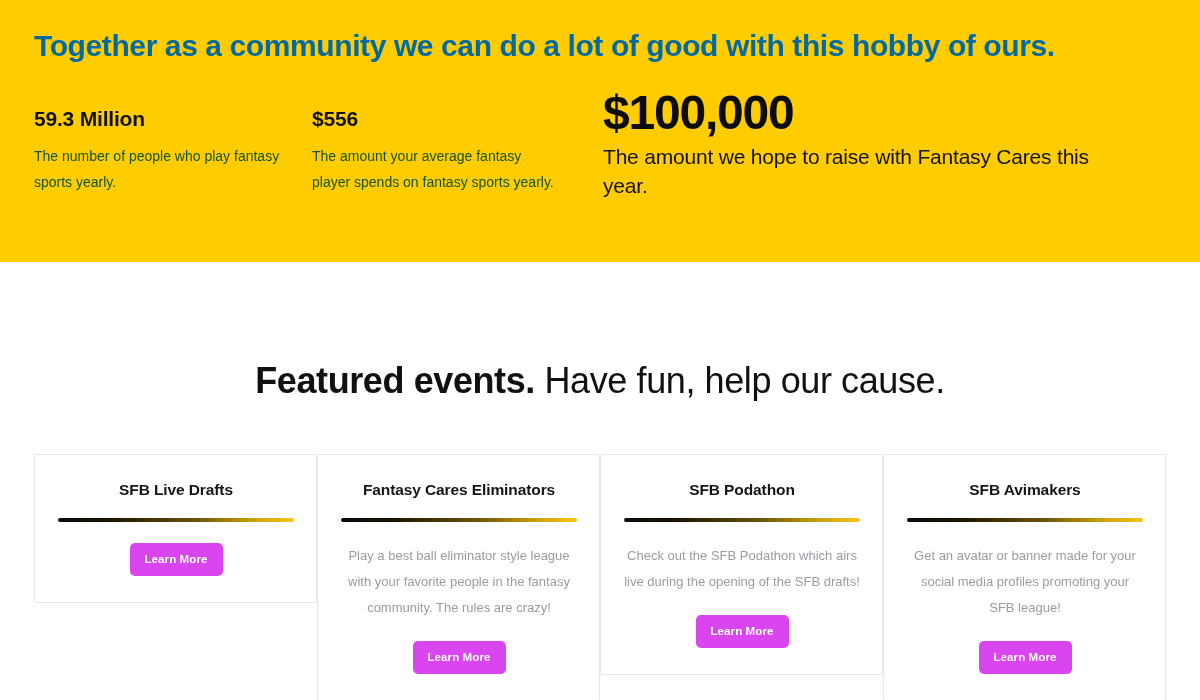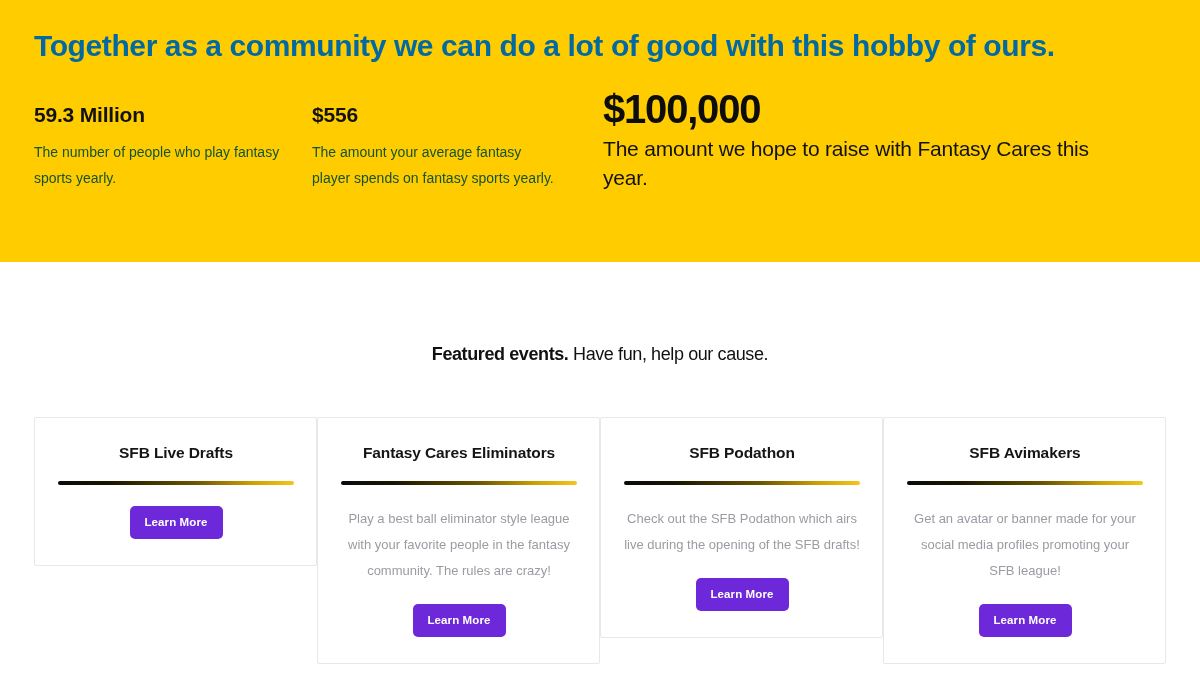--- a/index.html
+++ b/index.html
@@ -54,21 +54,21 @@
     color: #14532d;
     max-width: 250px;
     margin: 0;
   }
   .stat-hero {
     width: auto;
     flex: 1 1 auto;
     margin-left: 13px;
   }
   .stat-hero .stat-value-big {
-    font-size: 40px;
+    font-size: 48px;
     font-weight: 700;
     letter-spacing: -1.2px;
     line-height: 1.0;
     color: #0d0d0d;
     margin: -12px 0 6px 0;
   }
   .stat-hero .stat-desc-big {
     font-size: 21px;
     line-height: 1.38;
     color: #121212;
@@ -77,24 +77,24 @@
     max-width: 490px;
     margin: 0;
   }
 
   
   .featured {
     padding-top: 82px;
     text-align: center;
   }
   .featured-heading {
-    font-size: 18px;
+    font-size: 36px;
     letter-spacing: -0.4px;
     color: #111111;
-    margin: 0;
+    margin: 16px;
     font-weight: 400;
   }
   .featured-heading .strong {
     font-weight: 700;
   }
 
   
   .cards {
     display: flex;
     align-items: flex-start;
@@ -125,21 +125,21 @@
     background: linear-gradient(90deg, #0a0a0a 0%, #191400 22%, #6d5400 58%, #c9a005 82%, #F5C518 100%);
   }
   .card-desc {
     font-size: 13px;
     line-height: 2.0;
     color: #9b9ba3;
     margin: 0 0 20px 0;
   }
   .learn-more {
     display: inline-block;
-    background: #6d28d9;
+    background: #d946ef;
     color: #ffffff;
     font-size: 11.5px;
     font-weight: 600;
     letter-spacing: 0.1px;
     border: none;
     border-radius: 5px;
     padding: 10px 15px 11px 15px;
     cursor: pointer;
     font-family: "Liberation Sans", sans-serif;
   }

